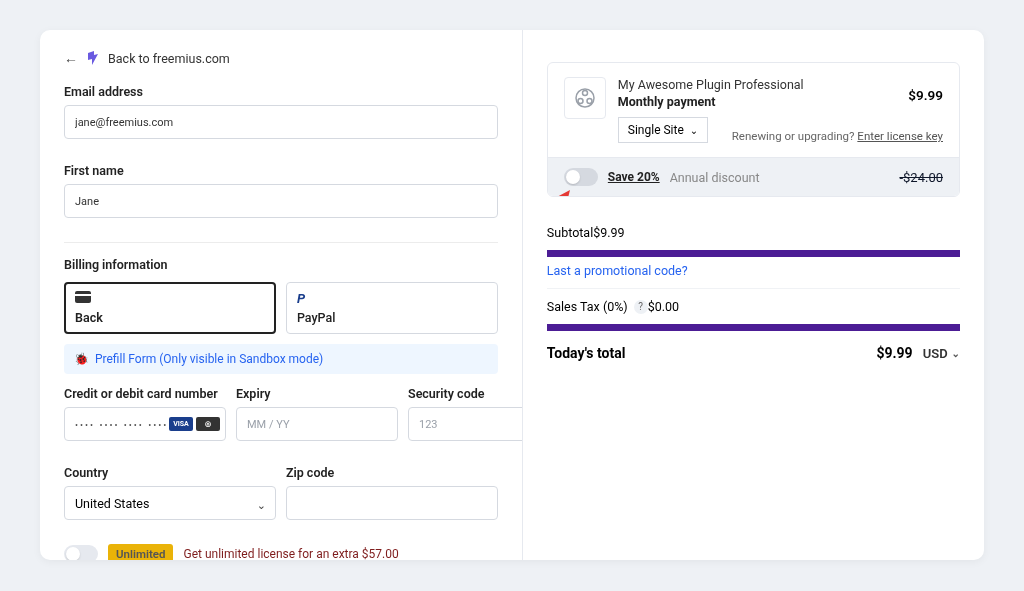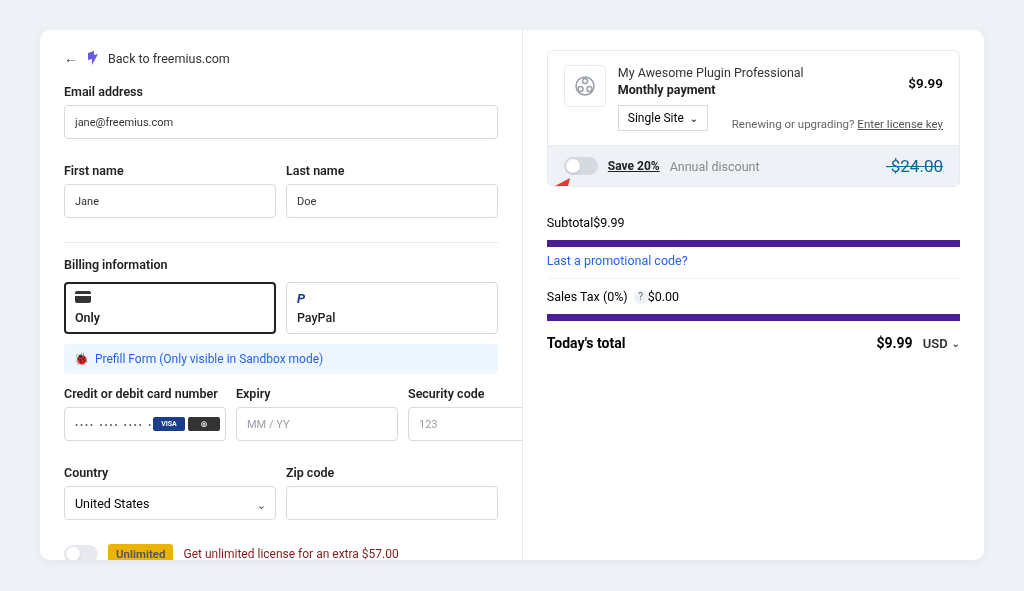--- a/index.html
+++ b/index.html
@@ -1,19 +1,19 @@
 <!DOCTYPE html>
 <html><head>
 <meta charset="utf-8">
 <style>
   * { box-sizing: border-box; margin: 0; padding: 0; font-family: -apple-system, BlinkMacSystemFont, "Segoe UI", Roboto, sans-serif; }
   body { background: #eef1f5; width: 1024px; height: 591px; overflow: hidden; padding: 30px 40px; }
   .window { background: #fff; border-radius: 10px; display: flex; height: 530px; box-shadow: 0 2px 8px rgba(0,0,0,0.05); overflow: hidden; }
   .left { flex: 1.05; padding: 20px 24px; border-right: 1px solid #e6e9ef; overflow-y: auto; }
-  .right { flex: 1; padding: 20px 24px; }
+  .right { flex: 1; padding: 32px 24px; }
 
   .back { display: flex; align-items: center; gap: 8px; font-size: 12.5px; color: #333; margin-bottom: 18px; cursor: pointer; }
   .back .arrow { font-size: 14px; color: #444; }
   .back .logo { display:inline-flex; align-items:center; justify-content:center; width:14px; height:14px; }
 
   .label { font-size: 12.5px; font-weight: 600; color: #222; margin-bottom: 6px; }
   .row { display: flex; gap: 10px; margin-bottom: 24px; }
   .field { flex: 1; display: flex; flex-direction: column; }
   .input { border: 1px solid #d5d9e0; border-radius: 4px; height: 34px; padding: 0 10px; font-size: 11px; color: #333; background:#fff; }
   .input::placeholder { color: #9aa0a9; }
@@ -33,42 +33,42 @@
   .country select { width:100%; height:34px; border:1px solid #d5d9e0; border-radius:4px; padding:0 10px; font-size:12.5px; appearance:none; background:#fff; }
   .chev { position:absolute; right:10px; top:50%; transform:translateY(-30%); pointer-events:none; font-size:11px; color:#444; }
 
   .upsell { display:flex; align-items:center; gap:10px; margin: 10px 0; font-size:12px; }
   .toggle { width:34px; height:18px; background:#e6e9ef; border-radius:10px; position:relative; cursor:pointer; flex-shrink:0; }
   .toggle::after { content:""; width:14px; height:14px; background:#fff; border-radius:50%; position:absolute; top:2px; left:2px; box-shadow:0 1px 2px rgba(0,0,0,0.15); }
   .badge { background:#eab308; color:#555; font-size:11.5px; font-weight:600; padding:3px 8px; border-radius:3px; }
   .upsell .txt { color:#7f1d1d; }
 
   .cardicons { position:absolute; right:6px; top:50%; transform:translateY(-50%); display:flex; gap:3px; }
-  .ccicon { width:32px; height:14px; background:#1a3e8c; border-radius:2px; position:relative; display:flex; align-items:center; justify-content:center; }
+  .ccicon { width:24px; height:14px; background:#1a3e8c; border-radius:2px; position:relative; display:flex; align-items:center; justify-content:center; }
   .ccicon.diners { background:#333; }
   .ccicon span { color:#fff; font-size:7px; font-weight:bold; }
   .relwrap { position:relative; }
 
   
   .summary-card { border:1px solid #e6e9ef; border-radius:6px; overflow:hidden; margin-bottom:18px; position:relative; }
   .summary-head { padding:14px 16px; display:flex; gap:12px; position:relative; }
   .plugin-icon { width:42px; height:42px; border:1px solid #e6e9ef; border-radius:4px; display:flex; align-items:center; justify-content:center; color:#9aa0a9; }
   .plugin-icon svg { stroke:#9aa0a9; }
   .plan-name { font-size:12.5px; color:#333; }
   .plan-cycle { font-size:12.5px; font-weight:700; color:#222; margin-top:2px; }
   .price-top { position:absolute; right:16px; top:24px; font-size:13.5px; font-weight:600; }
   .site-select { margin-top:8px; display:inline-flex; align-items:center; gap:6px; border:1px solid #d5d9e0; border-radius:0; padding:5px 9px; font-size:12px; cursor:pointer; }
   .renew { position:absolute; right:16px; bottom:14px; font-size:11.5px; color:#666; }
   .renew a { color:#555; text-decoration:underline; }
 
   .discount-row { background:#eef1f5; padding:10px 16px; display:flex; align-items:center; gap:10px; border-top:1px solid #e6e9ef; }
   .discount-row .toggle { background:#d5d9e0; }
   .discount-row .save { font-size:12px; font-weight:700; color:#222; text-decoration:underline; }
   .discount-row .annual { font-size:12.5px; color:#888; }
-  .discount-row .strike { margin-left:auto; font-size:17px; text-decoration:line-through; color:#0369a1; }
+  .discount-row .strike { margin-left:auto; font-size:13px; text-decoration:line-through; color:#0f172a; }
 
   .line { display:flex; justify-content:flex-start; padding:10px 0; font-size:12.5px; border-bottom:7px solid #4c1d95; }
   .promo { color:#2663f0; font-size:12.5px; padding:6px 0 10px; cursor:pointer; border-bottom:1px solid #f0f2f5; }
   .tax-label { display:flex; align-items:center; gap:6px; }
   .qmark { width:14px; height:14px; border-radius:50%; background:#eef1f5; color:#666; font-size:10px; display:inline-flex; align-items:center; justify-content:center; }
   .total-row { display:flex; justify-content:space-between; align-items:center; padding:14px 0; font-size:14px; font-weight:700; }
   .currency { display:inline-flex; align-items:center; gap:4px; font-size:13px; font-weight:600; color:#333; cursor:pointer; }
   .currency .chv { font-size:10px; color:#555; }
 
   
@@ -95,39 +95,35 @@
       <div class="field">
         <div class="label">Email address</div>
         <input class="input" value="jane@freemius.com" style="">
       </div>
     </div>
     <div class="row">
       <div class="field">
         <div class="label">First name</div>
         <input class="input" value="Jane" style="">
       </div>
-      <div class="field">
-        <div class="label">Last name</div>
-        <input class="input" value="Doe" style="">
-      </div>
     </div>
 
     <hr class="hr">
 
     <div class="label" style="margin-bottom:10px">Billing information</div>
 
     <div class="paytabs">
       <div class="paytab active">
         <span class="ic">
           <svg width="16" height="12" viewBox="0 0 16 12">
               <rect x="0" y="0" width="16" height="12" rx="2" fill="#333"></rect>
               <rect x="0" y="3" width="16" height="2" fill="#fff"></rect>
             </svg>
         </span>
-        <span class="lbl">Only</span>
+        <span class="lbl">Back</span>
       </div>
       <div class="paytab">
         <span class="ic" style="font-style:italic;font-weight:bold;color:#1a3e8c">P</span>
         <span class="lbl" style="font-weight:500">PayPal</span>
       </div>
     </div>
 
     <div class="sandbox">
       <span>🐞</span>
       <span>Prefill Form (Only visible in Sandbox mode)</span>

